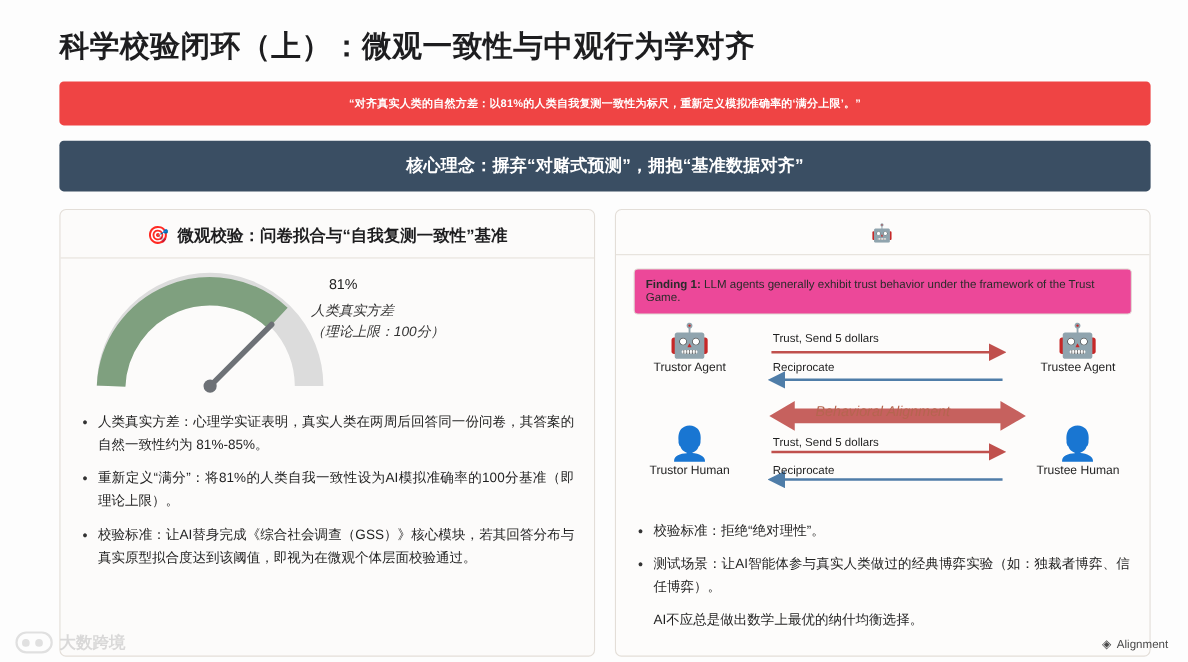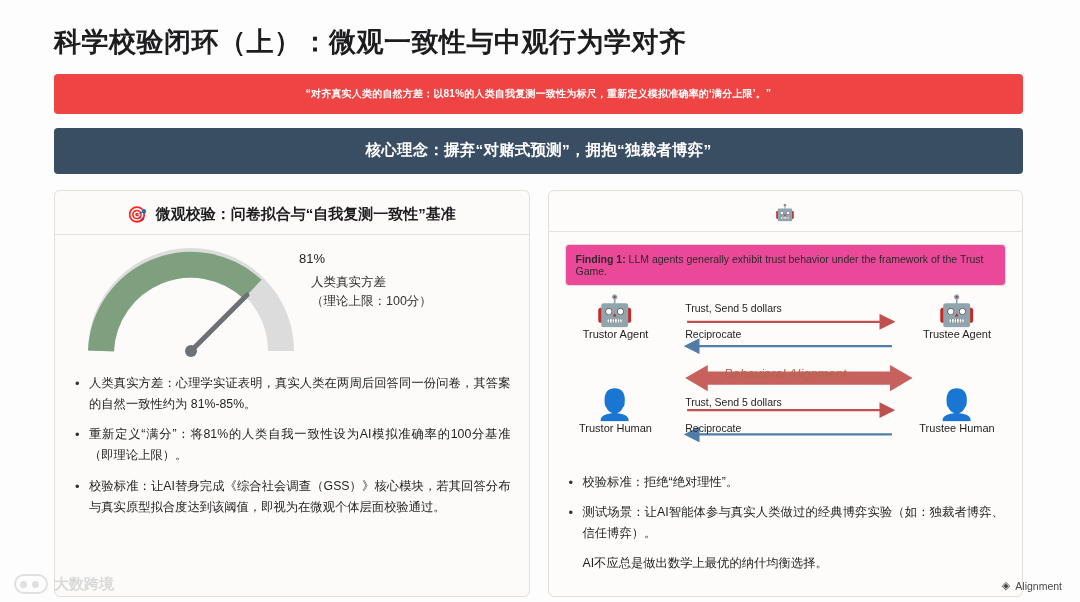--- a/index.html
+++ b/index.html
@@ -5,21 +5,21 @@
   * { box-sizing: border-box; margin: 0; padding: 0; }
   body {
     width: 1080px; height: 602px;
     font-family: "Liberation Sans", sans-serif;
     background: #ffffff;
     overflow: hidden;
     position: relative;
   }
   .slide {
     width: 1080px; height: 602px;
-    padding: 24px 43px 0 40px;
+    padding: 24px 20px 0 40px;
     position: relative;
     background: #fdfdfd;
   }
   
   .title {
     font-size: 27px;
     font-weight: bold;
     color: #1d1d1f;
     letter-spacing: 0.5px;
     padding-left: 14px;
@@ -66,22 +66,22 @@
     font-size: 15px; font-weight: bold; color: #1d1d1f;
     padding-bottom: 10px;
   }
   .panel-head-icon { font-size: 16px; line-height: 1; }
   .panel-divider { height: 1px; background: #e6e1db; margin: 0 -16px 12px -16px; }
 
   
   .gauge-wrap { position: relative; height: 120px; margin-bottom: 6px; }
   .gauge-svg { position: absolute; left: 14px; top: 0; }
   .gauge-label {
-    position: absolute; left: 240px; top: 26px;
-    font-size: 12.5px; color: #333; line-height: 1.5;
+    position: absolute; left: 212px; top: 26px;
+    font-size: 12.5px; color: #333; line-height: 1.5; font-style: italic;
   }
   .gauge-pct {
     position: absolute; left: 228px; top: 4px;
     font-size: 13px; color: #222; font-weight: normal;
   }
   
   ul.bullets { list-style: none; padding: 0 2px 0 2px; }
   ul.bullets > li {
     position: relative;
     padding-left: 16px;
@@ -151,21 +151,21 @@
 </head>
 <body>
 
 <div class="slide">
 
   <div class="title">科学校验闭环（上）：微观一致性与中观行为学对齐</div>
 
   <div class="quote-banner">“对齐真实人类的自然方差：以81%的人类自我复测一致性为标尺，重新定义模拟准确率的‘满分上限’。”</div>
 
   <div class="concept-banner">
-    <div class="concept-title">核心理念：摒弃“对赌式预测”，拥抱“独裁者博弈”</div>
+    <div class="concept-title">核心理念：摒弃“对赌式预测”，拥抱“基准数据对齐”</div>
   </div>
 
   <div class="panels">
 
     <div class="panel panel-left">
       <div class="panel-head">
         <span class="panel-head-icon">🎯</span>
         <span>微观校验：问卷拟合与“自我复测一致性”基准</span>
       </div>
       <div class="panel-divider"></div>

